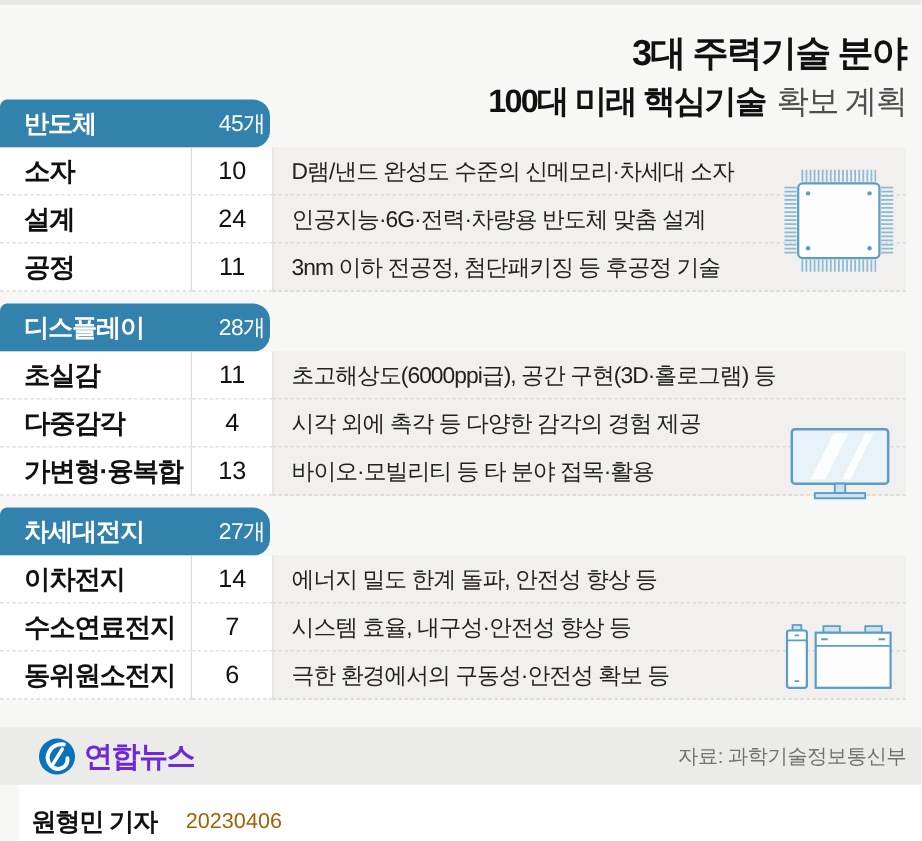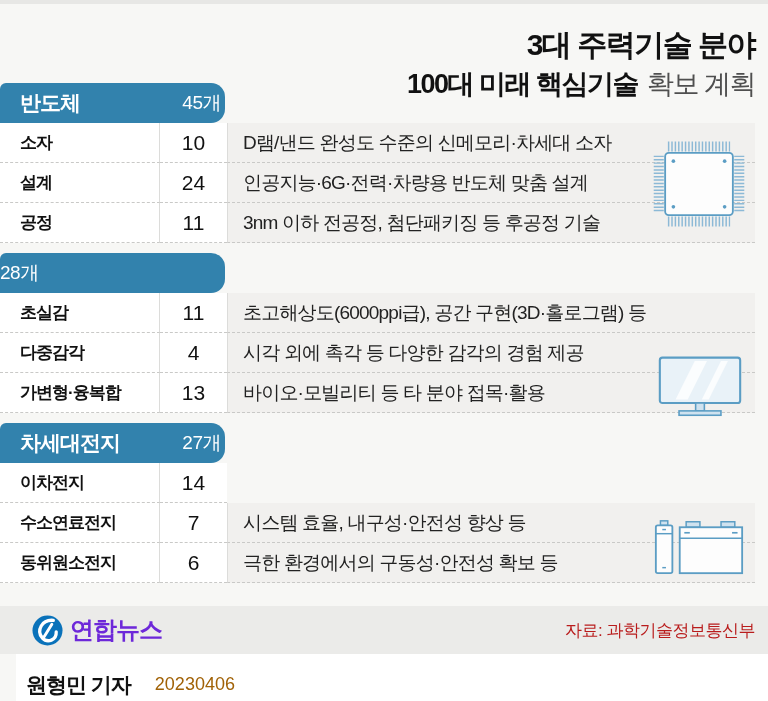--- a/index.html
+++ b/index.html
@@ -29,21 +29,21 @@
     display:flex; align-items:center; color:#fff;
   }
   .badge-name { flex:1; padding-left:20px; font-size:21px; font-weight:700; letter-spacing:-1px; }
   .badge-count { padding-right:4px; font-size:19px; letter-spacing:-0.5px; }
 
   .rows { position:relative; }
   .row { display:flex; height:40px; }
   .row .cell { display:flex; align-items:center; height:40px; }
   .cell-name {
     width:160px; background:#fff; padding-left:20px;
-    font-size:17px; font-weight:700; color:#111; letter-spacing:-1px;
+    font-size:22px; font-weight:700; color:#111; letter-spacing:-1px;
     border-right:1px solid #dcdcda;
   }
   .cell-num {
     width:67px; background:#fff; justify-content:center;
     font-size:21px; color:#111;
   }
   .cell-desc {
     flex:1; background:#f1f0ee; padding-left:15px;
     font-size:19px; color:#222; letter-spacing:-0.8px;
     border-left:1px solid #dcdcda;
@@ -55,21 +55,21 @@
   .icon-monitor { top:62px; right:11px; }
   .icon-battery { top:56px; right:10px; }
 
   
   .footer-band {
     position:absolute; top:606px; left:0; width:768px; height:48px;
     background:#ebebe9; display:flex; align-items:center;
   }
   .logo { display:flex; align-items:center; margin-left:32px; }
   .logo-text { font-size:24px; font-weight:700; color:#6d28d9; letter-spacing:-1px; margin-left:7px; }
-  .source-text { margin-left:auto; margin-right:13px; font-size:17px; color:#b91c1c; letter-spacing:-0.5px; }
+  .source-text { margin-left:auto; margin-right:13px; font-size:17px; color:#737373; letter-spacing:-0.5px; }
 
   .byline-area {
     position:absolute; top:654px; left:16px; width:768px; height:61px;
     background:#fff; display:flex; align-items:center; padding-left:10px;
   }
   .byline-name { font-size:21px; font-weight:700; color:#111; letter-spacing:-1px; }
   .byline-date { font-size:18px; color:#a16207; margin-left:24px; letter-spacing:0; }
 </style>
 </head>
 <body>
@@ -116,20 +116,21 @@
           <circle cx="22" cy="22" r="2" fill="#5b9dc4"></circle>
           <circle cx="78" cy="22" r="2" fill="#5b9dc4"></circle>
           <circle cx="22" cy="72" r="2" fill="#5b9dc4"></circle>
           <circle cx="78" cy="72" r="2" fill="#5b9dc4"></circle>
         </svg>
       </div>
     </div>
 
     <div class="section">
       <div class="badge">
+        <span class="badge-name">디스플레이</span>
         <span class="badge-count">28개</span>
       </div>
       <div class="rows">
         <div class="row">
           <div class="cell cell-name">초실감</div>
           <div class="cell cell-num">11</div>
           <div class="cell cell-desc">초고해상도(6000ppi급), 공간 구현(3D·홀로그램) 등</div>
         </div>
         <div class="row">
           <div class="cell cell-name">다중감각</div>
@@ -153,20 +154,21 @@
 
     <div class="section">
       <div class="badge">
         <span class="badge-name">차세대전지</span>
         <span class="badge-count">27개</span>
       </div>
       <div class="rows">
         <div class="row">
           <div class="cell cell-name">이차전지</div>
           <div class="cell cell-num">14</div>
+          <div class="cell cell-desc">에너지 밀도 한계 돌파, 안전성 향상 등</div>
         </div>
         <div class="row">
           <div class="cell cell-name">수소연료전지</div>
           <div class="cell cell-num">7</div>
           <div class="cell cell-desc">시스템 효율, 내구성·안전성 향상 등</div>
         </div>
         <div class="row">
           <div class="cell cell-name">동위원소전지</div>
           <div class="cell cell-num">6</div>
           <div class="cell cell-desc">극한 환경에서의 구동성·안전성 확보 등</div>

